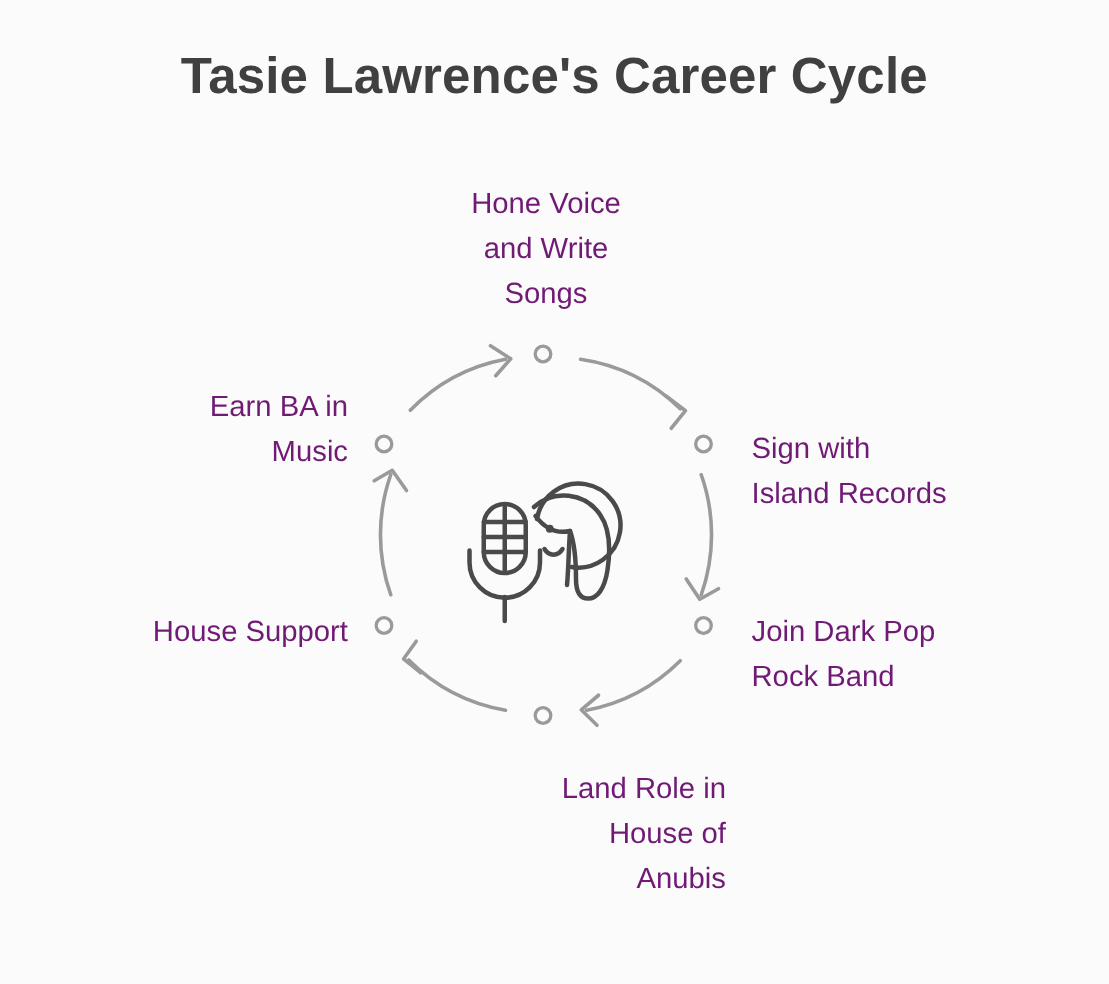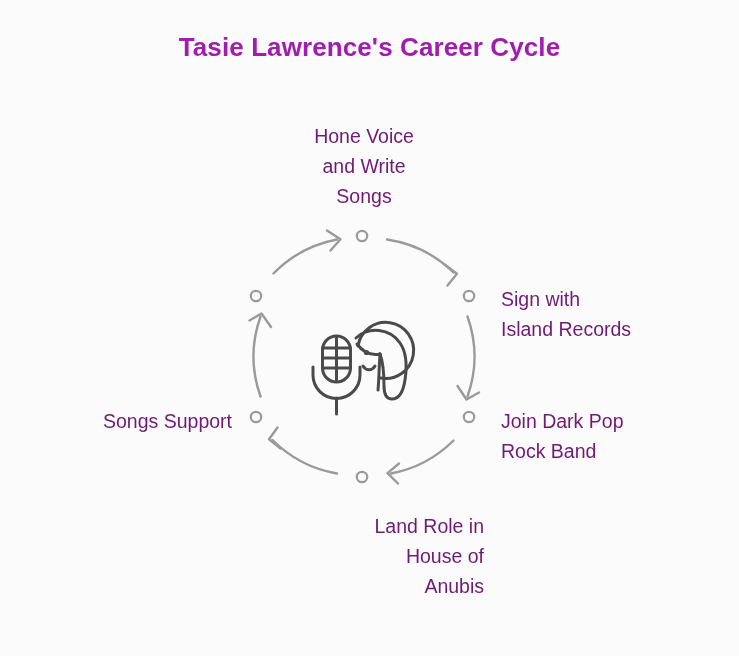--- a/index.html
+++ b/index.html
@@ -21,23 +21,23 @@
     width: 739px;
     height: 656px;
   }
 
   .page-title {
     position: absolute;
     left: 0;
     top: 32px;
     width: 739px;
     text-align: center;
-    font-size: 26px;
+    font-size: 34px;
     font-weight: bold;
-    color: #a21caf;
+    color: #404040;
     letter-spacing: 0.1px;
   }
 
   .cycle-svg {
     position: absolute;
     left: 0;
     top: 0;
     width: 739px;
     height: 656px;
   }
@@ -184,16 +184,18 @@
   <div class="node-label label-upper-right">Sign with
 Island Records</div>
 
   <div class="node-label label-lower-right">Join Dark Pop
 Rock Band</div>
 
   <div class="node-label label-bottom">Land Role in
 House of
 Anubis</div>
 
-  <div class="node-label label-lower-left">Songs Support</div>
-
+  <div class="node-label label-lower-left">House Support</div>
+
+  <div class="node-label label-upper-left">Earn BA in
+Music</div>
 
 </div>
 
 </body></html>

